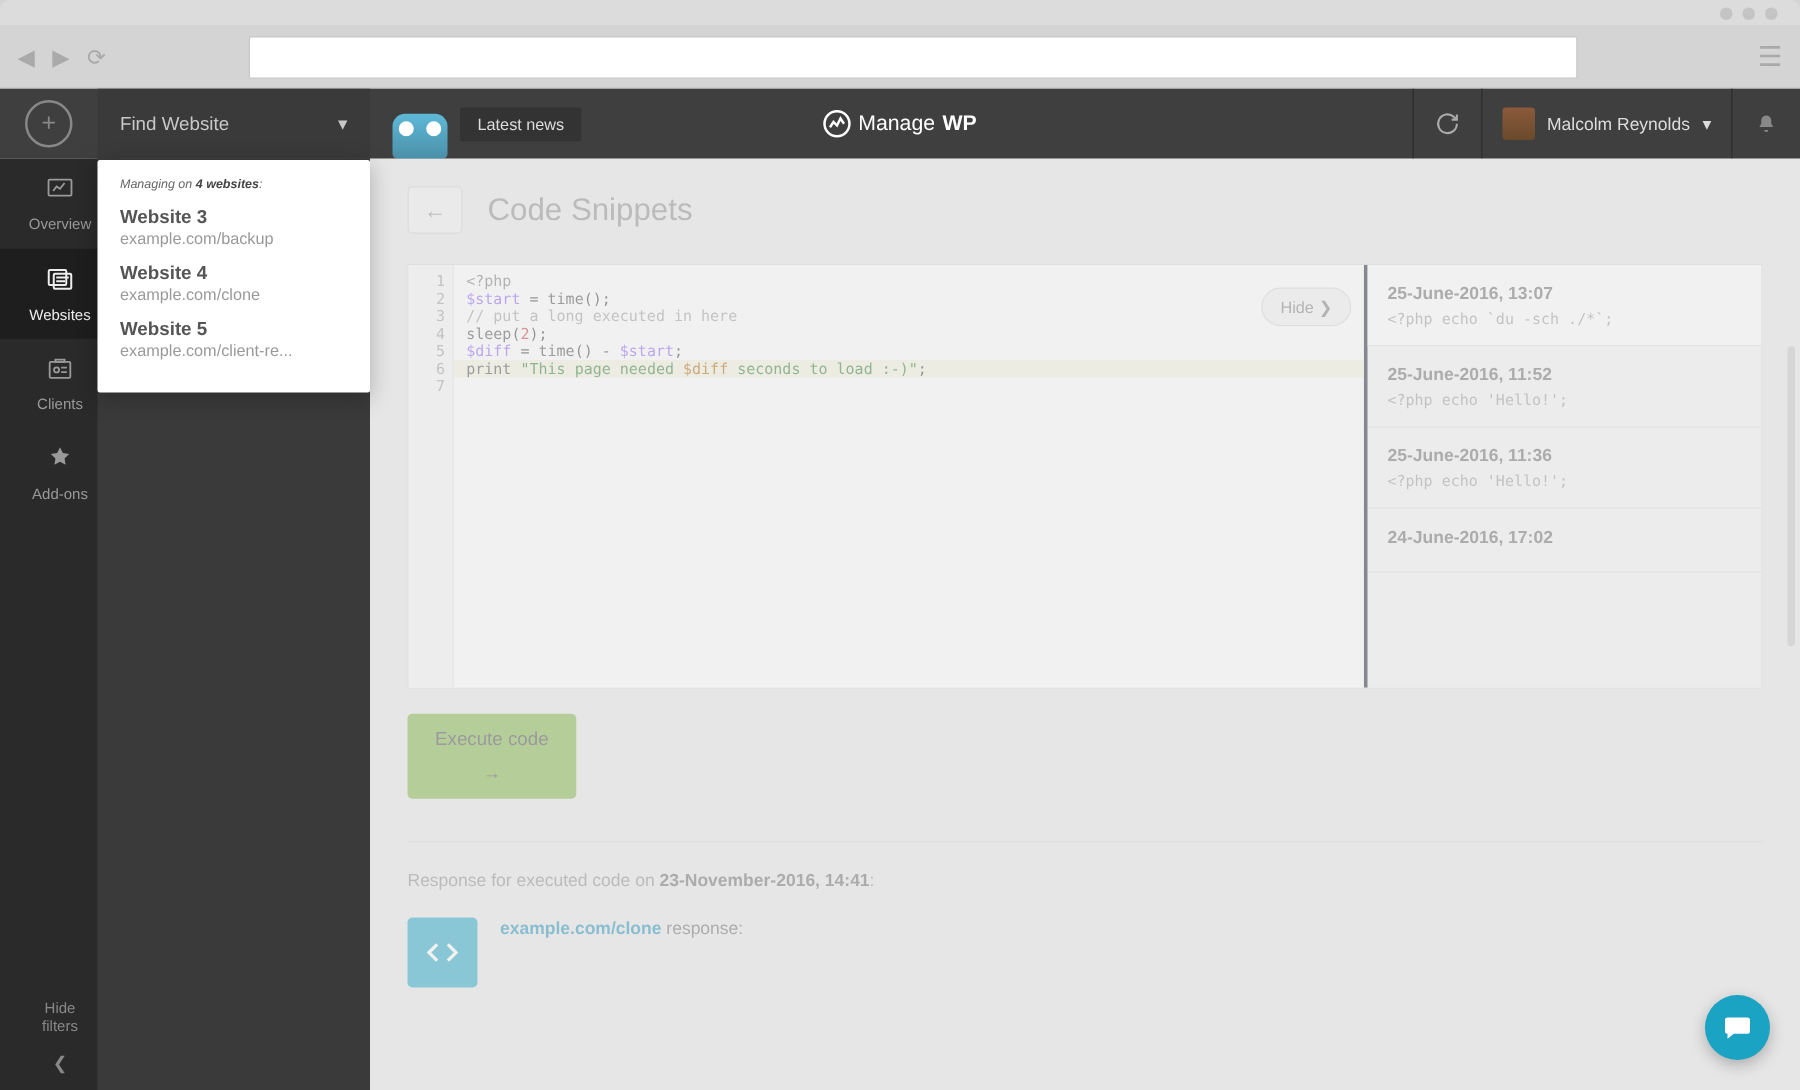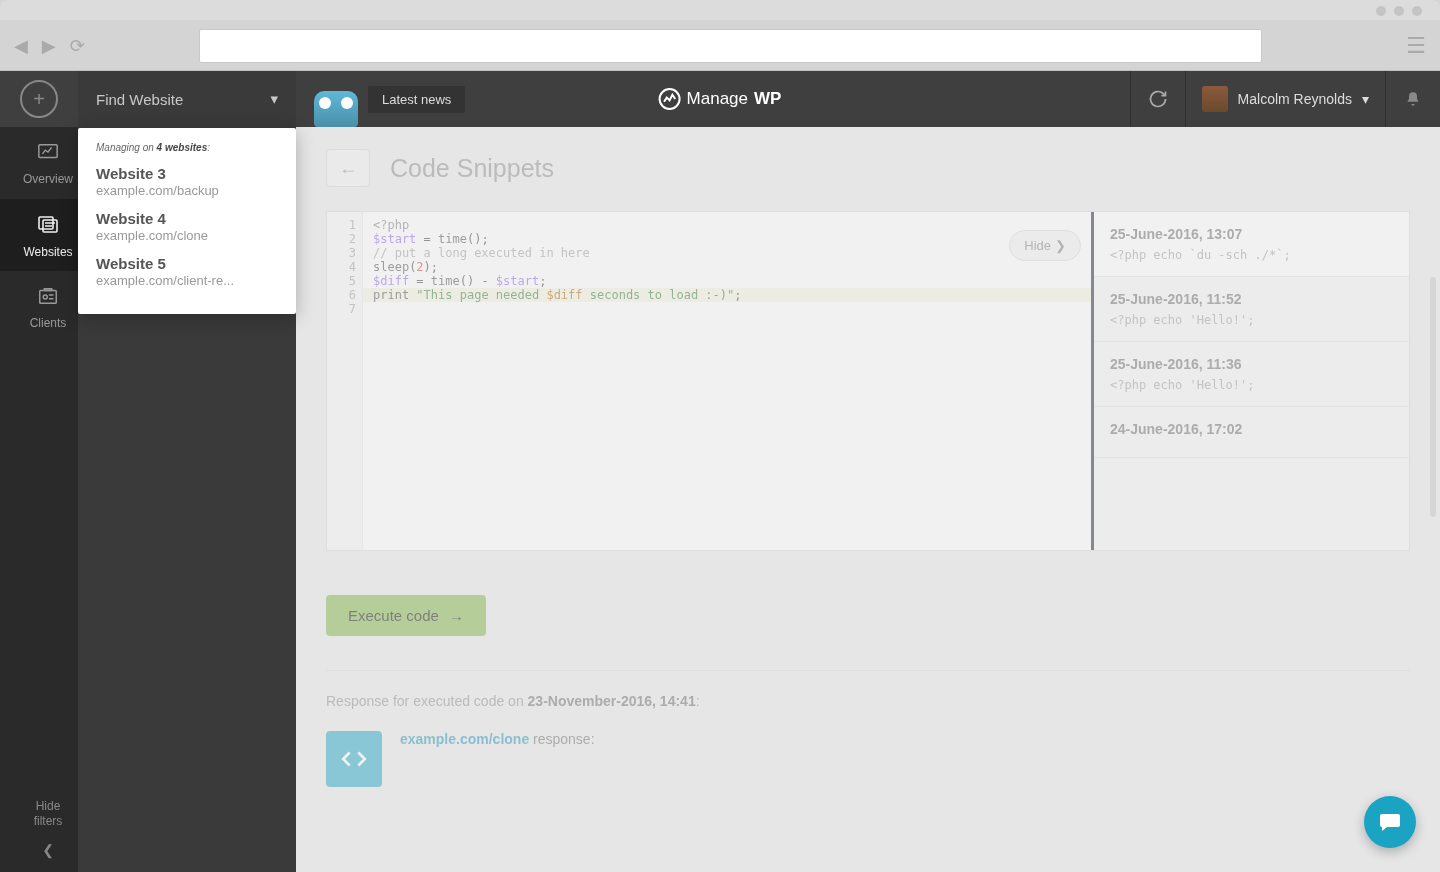--- a/index.html
+++ b/index.html
@@ -76,21 +76,21 @@
 .code-lines .varr { color: #b06000; }
 .line6 { background: #f3f3e0; display:block; margin: 0 -10px; padding: 0 10px; }
 .hide-btn { position: absolute; right: 10px; top: 18px; padding: 7px 14px; background: #f2f2f2; border: 1px solid #d6d6d6; border-radius: 18px; color: #777; font-size: 13px; display:flex; align-items:center; gap:4px; }
 
 .history-pane { width: 318px; border-left: 3px solid #0f172a; background: #f3f3f3; overflow-y: auto; font-family: inherit; }
 .hist-item { padding: 14px 16px; border-bottom: 1px solid #e0e0e0; cursor: pointer; }
 .hist-item.active { background: #fff; }
 .hist-date { font-size: 14px; color: #666; font-weight: 600; margin-bottom: 6px; }
 .hist-code { font-family: Menlo, Consolas, monospace; font-size: 12px; color: #999; }
 
-.exec-btn { margin-top: 44px; padding: 12px 22px; background: #7bb13c; color: #000000; border: none; border-radius: 4px; font-size: 15px; display: inline-flex; align-items: center; gap: 10px; cursor: pointer; }
+.exec-btn { margin-top: 20px; padding: 12px 22px; background: #7bb13c; color: #404040; border: none; border-radius: 4px; font-size: 15px; display: inline-flex; align-items: center; gap: 10px; cursor: pointer; flex-direction: column; }
 
 .divider { margin: 34px 0 22px; height: 1px; background: #d8d8d8; }
 
 .response-label { font-size: 14px; color: #888; margin-bottom: 22px; }
 .response-label b { color: #666; }
 
 .response-card { display: flex; gap: 18px; align-items: flex-start; }
 .resp-icon { width: 56px; height: 56px; background: #1ba3c4; border-radius: 4px; display:flex; align-items:center; justify-content:center; color:#fff; font-size:22px; }
 .resp-body { flex: 1; }
 .resp-title { font-size: 14px; color: #666; margin-bottom: 8px; }
@@ -185,20 +185,28 @@
   </div>
   <div class="side-item">
     <span class="side-icon">
       <svg width="22" height="22" viewBox="0 0 24 24" fill="none" stroke="#999" stroke-width="1.6">
           <rect x="3" y="6" width="18" height="14" rx="1"></rect>
           <circle cx="9" cy="13" r="2.2"></circle>
           <path d="M13 11h5M13 15h5M8 4h8v2H8z"></path>
         </svg>
     </span>
     <span>Clients</span>
+  </div>
+  <div class="side-item">
+    <span class="side-icon">
+      <svg width="22" height="22" viewBox="0 0 24 24" fill="#999">
+          <path d="M12 2l2.5 5 5.5.8-4 3.9.9 5.5L12 14.6 7.1 17.2 8 11.7 4 7.8 9.5 7z"></path>
+        </svg>
+    </span>
+    <span>Add-ons</span>
   </div>
   <div class="side-bottom">
     <div style="text-align:center; line-height:1.3;">
       <div>Hide</div>
       <div>filters</div>
     </div>
     <span style="font-size:14px;">❮</span>
   </div>
 </div>
 

